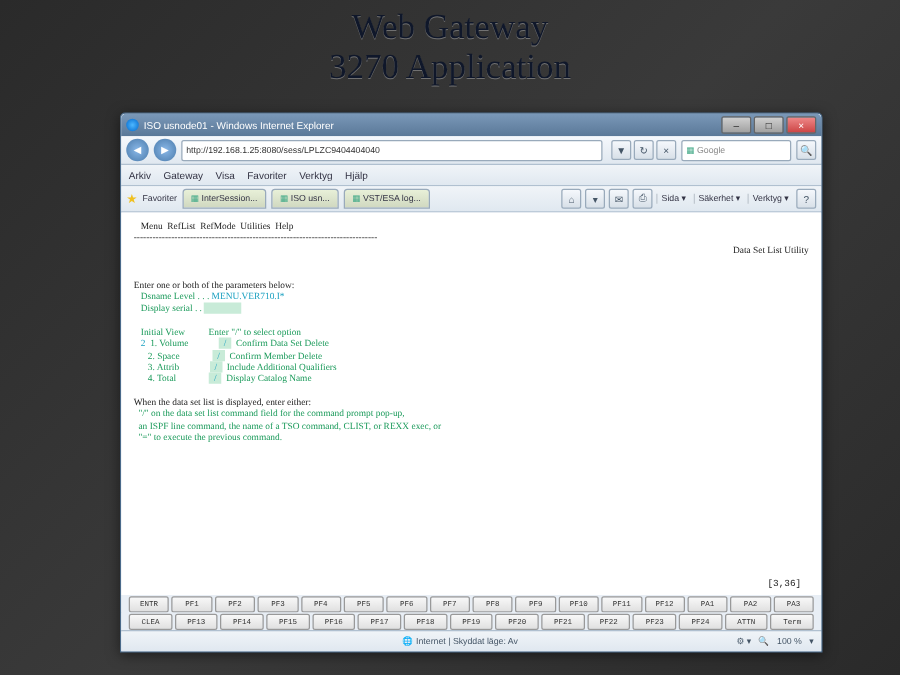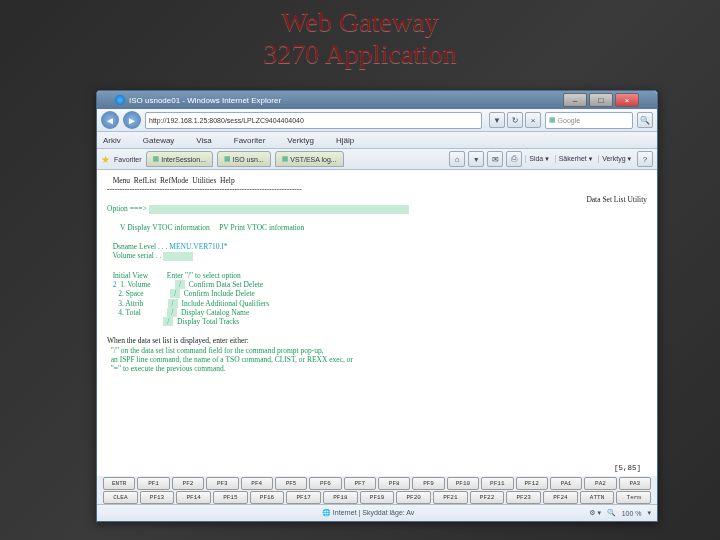--- a/index.html
+++ b/index.html
@@ -11,21 +11,21 @@
     font-family: Arial, sans-serif;
     overflow: hidden;
     position: relative;
   }
   .slide-title {
     text-align: center;
     padding-top: 6px;
     font-family: Georgia, serif;
     font-size: 28px;
     font-weight: 400;
-    color: #7f1d1d;
+    color: #0f172a;
     text-shadow: 0 1px 0 rgba(255,255,255,0.3);
     line-height: 1.15;
   }
   .ie-window {
     position: absolute;
     top: 90px;
     left: 96px;
     width: 560px;
     height: 430px;
     background: #e8eef5;
@@ -35,21 +35,21 @@
     font-size: 8px;
     display: flex;
     flex-direction: column;
   }
   .titlebar {
     height: 18px;
     background: linear-gradient(#7a98b8, #5a7898);
     border-radius: 4px 4px 0 0;
     display: flex;
     align-items: center;
-    padding: 0 18px;
+    padding: 0 4px;
     color: #fff;
     font-size: 8px;
     justify-content: flex-end;
   }
   .titlebar .ie-icon {
     width: 10px; height: 10px; margin-right: 4px;
     background: radial-gradient(#4db8ff, #0066cc);
     border-radius: 50%;
   }
   .win-buttons { margin-left: auto; display: flex; gap: 2px; }
@@ -104,21 +104,21 @@
     width: 80px; height: 15px;
     background:#fff; border:1px solid #9ab; border-radius:2px;
     padding:0 3px; font-size:7px; display:flex;align-items:center;color:#888;
   }
   .menubar {
     height: 16px;
     background: linear-gradient(#f0f4f8,#e0e8f0);
     display: flex;
     align-items: center;
     padding: 0 6px;
-    gap: 22px;
+    gap: 10px;
     font-size: 8px;
     color: #334;
     border-bottom: 1px solid #b0c0d0;
   }
   .favbar {
     height: 20px;
     background: linear-gradient(#f0f4f8,#e0e8f0);
     display: flex;
     align-items: center;
     padding: 0 4px;
@@ -269,39 +269,37 @@
       <span class="tool-item">Säkerhet ▾</span>
       <span class="tool-item">Verktyg ▾</span>
       <div class="small-btn">?</div>
     </div>
   </div>
 
   <div class="content">
 <pre><span>   Menu  RefList  RefMode  Utilities  Help</span></pre>
 <pre class="dashes">------------------------------------------------------------------------------</pre>
 <pre class="term-title">Data Set List Utility</pre>
-<pre><span class="green">Option ===&gt;</span> <span class="opt-field"></span></pre>
 <pre> </pre>
-<pre><span class="green">       V Display VTOC information     PV Print VTOC information</span></pre>
 <pre> </pre>
+<pre>Enter one or both of the parameters below:</pre>
 <pre><span class="green">   Dsname Level . . .</span> <span class="cyan">MENU.VER710.I*</span></pre>
-<pre><span class="green">   Volume serial . .</span> <span class="small-field"></span></pre>
+<pre><span class="green">   Display serial . .</span> <span class="small-field"></span></pre>
 <pre> </pre>
 <pre class="green">   Initial View          Enter "/" to select option</pre>
 <pre>   <span class="cyan">2</span>  <span class="green">1. Volume</span>             <span class="slash-field">/</span>  <span class="green">Confirm Data Set Delete</span></pre>
-<pre>      <span class="green">2. Space</span>              <span class="slash-field">/</span>  <span class="green">Confirm Include Delete</span></pre>
+<pre>      <span class="green">2. Space</span>              <span class="slash-field">/</span>  <span class="green">Confirm Member Delete</span></pre>
 <pre>      <span class="green">3. Attrib</span>             <span class="slash-field">/</span>  <span class="green">Include Additional Qualifiers</span></pre>
 <pre>      <span class="green">4. Total</span>              <span class="slash-field">/</span>  <span class="green">Display Catalog Name</span></pre>
-<pre>                              <span class="slash-field">/</span>  <span class="green">Display Total Tracks</span></pre>
 <pre> </pre>
 <pre>When the data set list is displayed, enter either:</pre>
 <pre class="green">  "/" on the data set list command field for the command prompt pop-up,</pre>
 <pre class="green">  an ISPF line command, the name of a TSO command, CLIST, or REXX exec, or</pre>
 <pre class="green">  "=" to execute the previous command.</pre>
-<span class="cursor-pos">[5,85]</span>
+<span class="cursor-pos">[3,36]</span>
   </div>
 
   <div class="pf-row">
     <div class="pf-key">ENTR</div>
     <div class="pf-key">PF1</div>
     <div class="pf-key">PF2</div>
     <div class="pf-key">PF3</div>
     <div class="pf-key">PF4</div>
     <div class="pf-key">PF5</div>
     <div class="pf-key">PF6</div>

